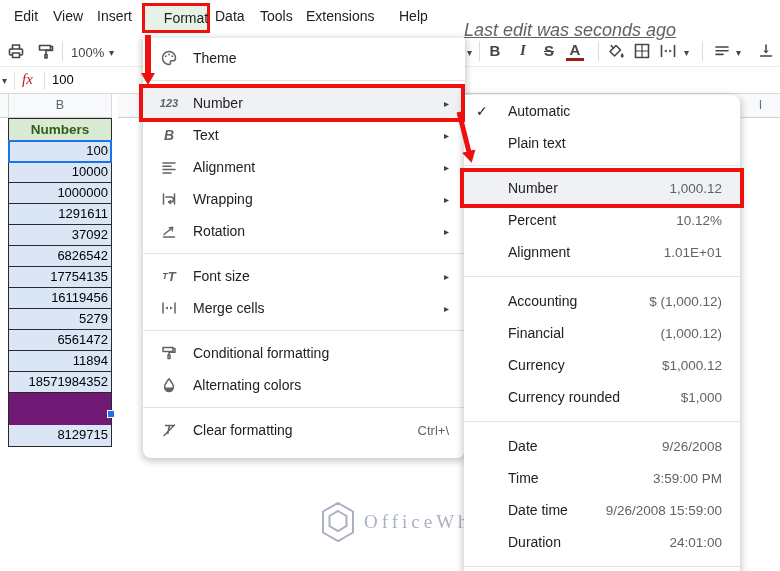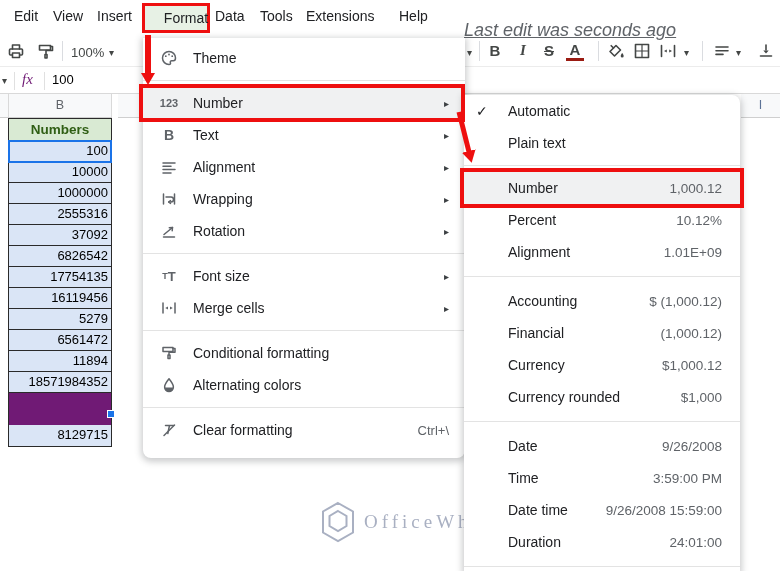--- a/index.html
+++ b/index.html
@@ -34,21 +34,21 @@
   .tb-text{position:absolute;top:45px;font-size:13px;color:#444746;}
   .caret{font-family:"DejaVu Sans",sans-serif;font-size:10px;color:#444746;}
   .tb-letter{position:absolute;top:42px;font-size:15px;color:#444746;font-weight:bold;width:18px;text-align:center;}
   svg.icon{stroke:#444746;fill:none;stroke-width:1.6;stroke-linecap:round;stroke-linejoin:round;}
   svg.mi-svg{stroke:var(--muted_text);fill:none;stroke-width:1.5;stroke-linecap:round;stroke-linejoin:round;}
 
   
   .formula-bar{position:absolute;left:0;top:66px;width:780px;height:28px;background:#fff;
     border-top:1px solid #ececec;border-bottom:1px solid #d9d9d9;}
   .fx{position:absolute;left:22px;top:4px;font-family:"Liberation Serif",serif;font-style:italic;
-    color:#701a75;font-size:15px;text-align:right;}
+    color:#b91c1c;font-size:15px;text-align:right;}
   .formula-value{position:absolute;left:52px;top:5px;font-size:13px;color:#000;}
   .fb-divider{position:absolute;top:5px;width:1px;height:18px;background:#e0e0e0;}
 
   
   .colhead{position:absolute;top:94px;height:24px;background:#f8f9fa;border-bottom:1px solid #cfcfcf;
     font-size:12.5px;color:var(--muted_text);text-align:center;line-height:23px;}
 
   
   .col-b{position:absolute;left:8px;top:118px;width:104px;border:1px solid #2a2a2a;background:#701a75;z-index:1;}
   .cell-head{height:22px;background:var(--header_green_bg);color:var(--header_green_text);
@@ -61,21 +61,21 @@
     border:1px solid #fff;z-index:3;}
 
   
   .fmt-menu{position:absolute;left:143px;top:38px;width:322px;background:#fff;z-index:5;
     padding:4px 0 12px 0;border-radius:0 0 8px 8px;
     box-shadow:0 2px 6px 2px rgba(60,64,67,.25);}
   .menu-item{height:32px;display:flex;align-items:center;padding:0 16px 0 14px;font-size:14px;
     color:var(--menu_text);white-space:nowrap;}
   .menu-item.selected{background:#f0f1f2;}
   .mi-icon{width:24px;margin-right:12px;display:flex;justify-content:center;align-items:center;
-    color:var(--muted_text);flex:none;}
+    color:var(--muted_text);flex:none;font-style:italic;}
   .mi-123{font-size:11px;font-weight:bold;letter-spacing:0;color:var(--muted_text);}
   .mi-B{font-size:14px;font-weight:bold;color:var(--muted_text);}
   .mi-TT{color:var(--muted_text);font-weight:bold;}
   .mi-label{flex:1;}
   .mi-arrow{margin-left:auto;font-size:10px;color:#3c4043;}
   .mi-shortcut{margin-left:auto;color:var(--muted_text);font-size:13px;}
   .menu-divider{height:1px;background:#e3e3e3;margin:6px 0;}
 
   
   .num-menu{position:absolute;left:464px;top:95px;width:276px;height:476px;background:#fff;z-index:6;
@@ -176,21 +176,21 @@
 <div class="colhead" style="left:0;width:8px"></div>
 <div class="colhead" style="left:8px;width:104px;border-left:1px solid #d9d9d9;border-right:1px solid #d9d9d9">B</div>
 <div class="colhead" style="left:118px;width:30px"></div>
 <div class="colhead" style="left:741px;width:39px;color:#5c7296">I</div>
 
 <div class="col-b">
   <div class="cell-head">Numbers</div>
   <div class="cell selected">100</div>
   <div class="cell">10000</div>
   <div class="cell">1000000</div>
-  <div class="cell">2555316</div>
+  <div class="cell">1291611</div>
   <div class="cell">37092</div>
   <div class="cell">6826542</div>
   <div class="cell">17754135</div>
   <div class="cell">16119456</div>
   <div class="cell">5279</div>
   <div class="cell">6561472</div>
   <div class="cell">11894</div>
   <div class="cell">18571984352</div>
   <div class="cell">8129715</div>
 </div>
@@ -326,21 +326,21 @@
     <span class="num-example">1,000.12</span>
   </div>
   <div class="num-item">
     <span class="num-check"></span>
     <span class="num-label">Percent</span>
     <span class="num-example">10.12%</span>
   </div>
   <div class="num-item">
     <span class="num-check"></span>
     <span class="num-label">Alignment</span>
-    <span class="num-example">1.01E+09</span>
+    <span class="num-example">1.01E+01</span>
   </div>
   <div class="num-divider"></div>
   <div class="num-item">
     <span class="num-check"></span>
     <span class="num-label">Accounting</span>
     <span class="num-example">$ (1,000.12)</span>
   </div>
   <div class="num-item">
     <span class="num-check"></span>
     <span class="num-label">Financial</span>

